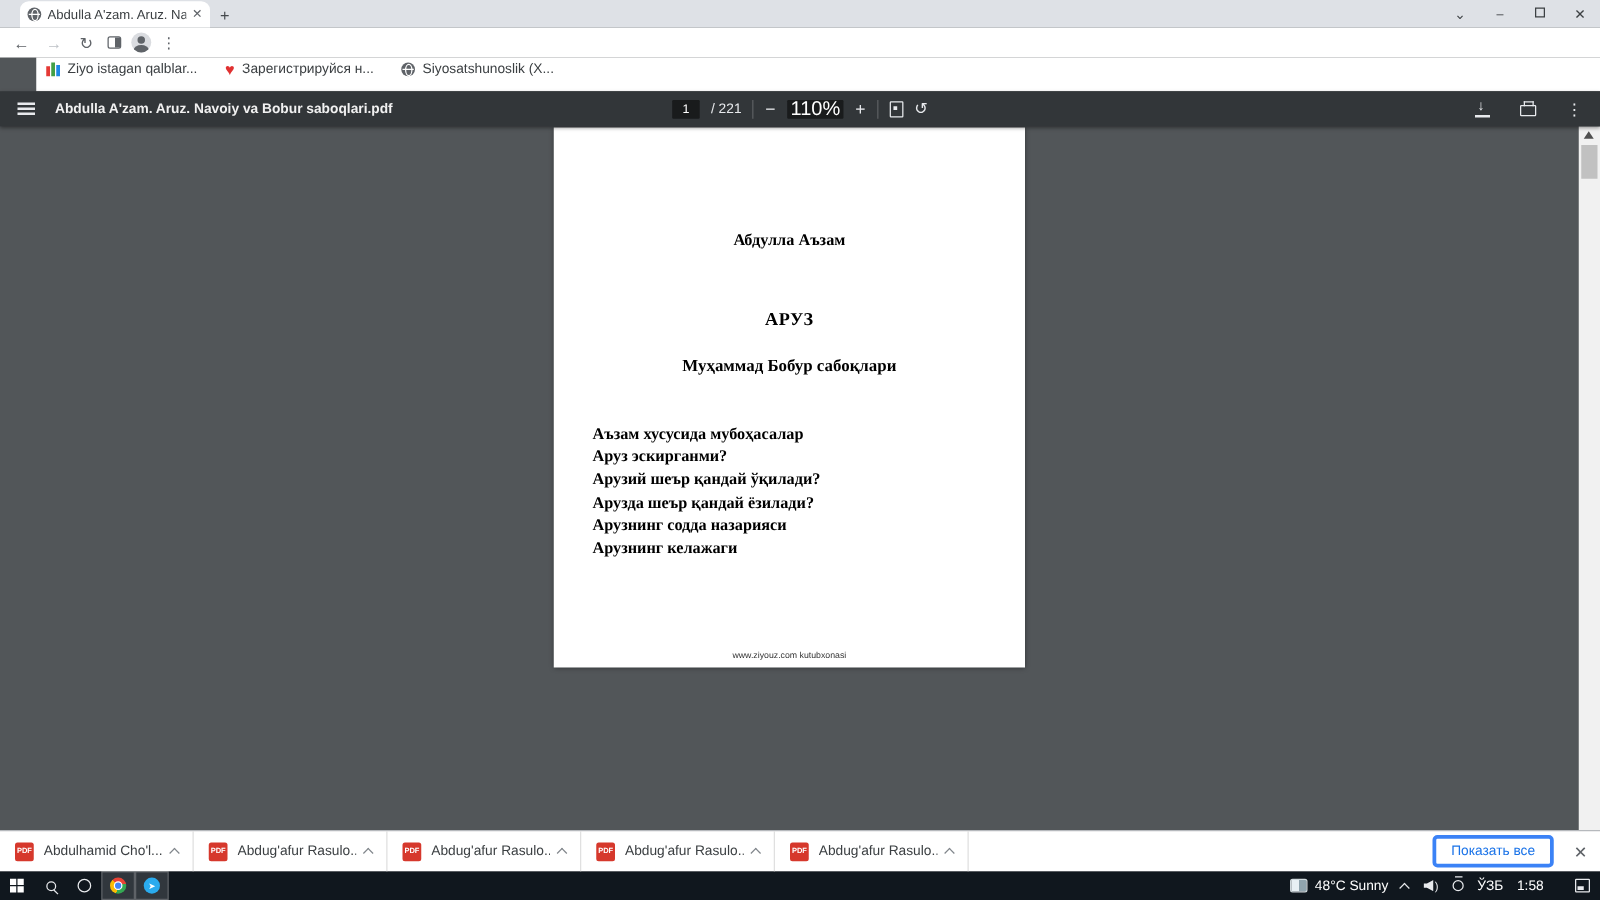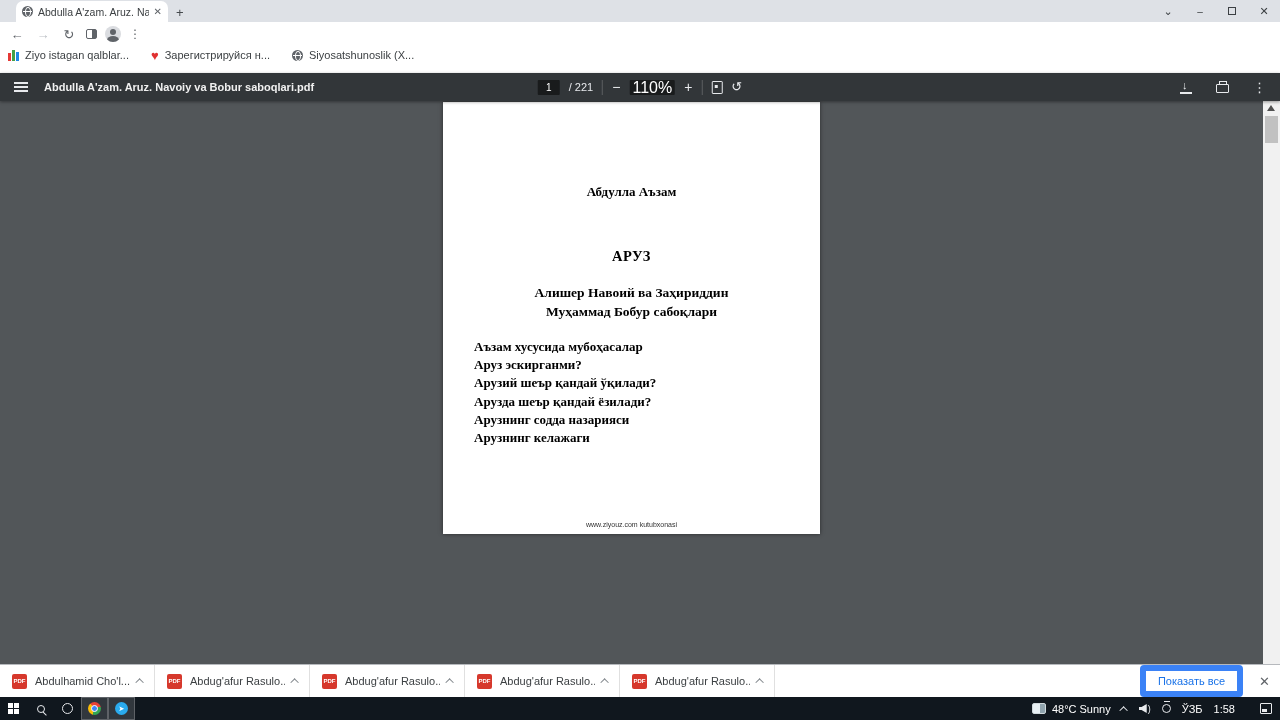--- a/index.html
+++ b/index.html
@@ -34,21 +34,21 @@
   .mag::after { content:""; position:absolute; right:-3px; bottom:-2px; width:4px; height:1.3px; background:#5f6368; transform:rotate(45deg); }
   .mag .plus { position:absolute; left:0.5px; top:-2.5px; font-size:7px; color:#5f6368; }
   .side-panel { width:11px; height:10px; border:1px solid #5f6368; border-radius:2px; position:relative; }
   .side-panel::after { content:""; position:absolute; right:0; top:0; width:4px; height:8px; background:#5f6368; }
   .avatar { width:16px; height:16px; border-radius:50%; background:#dadce0; position:relative; overflow:hidden; }
   .avatar::before { content:""; position:absolute; left:5px; top:3px; width:6px; height:6px; border-radius:50%; background:#5f6368; }
   .avatar::after { content:""; position:absolute; left:2px; top:10px; width:12px; height:8px; border-radius:50%; background:#5f6368; }
   .kebab { font-size:12px; color:#5f6368; }
 
   
-  .bookmarksbar { height:27px; background:#fff; display:flex; align-items:flex-start; padding:3px 8px 0; gap:22px; flex:none; }
+  .bookmarksbar { height:27px; background:#fff; display:flex; align-items:flex-start; padding:3px 8px 0; gap:22px; flex:none;margin-left:29px; }
   .bm { display:flex; align-items:center; gap:6px; font-size:11px; color:#3c4043; }
   .bm-bars { display:flex; gap:1px; align-items:flex-end; height:11px; }
   .bm-bars i { width:3px; display:block; }
   .bm-bars i:nth-child(1){ height:8px; background:#e53935; }
   .bm-bars i:nth-child(2){ height:11px; background:#43a047; }
   .bm-bars i:nth-child(3){ height:9px; background:#1e88e5; }
   .heart { color:#e03131; font-size:13px; line-height:11px; }
 
   
   .pdftoolbar { height:28px; background:#323639; display:flex; align-items:center; padding:0 14px; flex:none; color:#f1f1f1; position:relative; box-shadow:0 1px 3px rgba(0,0,0,.4); z-index:3; }
@@ -84,21 +84,21 @@
   .sb-arrow { position:absolute; top:4px; left:4px; width:0; height:0; border-left:4.5px solid transparent; border-right:4.5px solid transparent; border-bottom:6px solid #505050; }
   .sb-thumb { position:absolute; top:15px; left:2px; width:13px; height:27px; background:#c1c1c1; }
 
   
   .downloadsbar { height:33px; background:#fff; border-top:1px solid #b6b9bd; display:flex; align-items:stretch; flex:none; position:relative; }
   .dl-item { width:155px; border-right:1px solid #e0e0e0; display:flex; align-items:center; padding:0 10px 0 12px; gap:8px; }
   .pdf-badge { width:15px; height:15px; background:#d6382c; border-radius:2px; color:#fff; font-size:6px; font-weight:bold; display:flex; align-items:center; justify-content:center; flex:none; }
   .dl-name { font-size:11px; color:#3c4043; white-space:nowrap; overflow:hidden; flex:1; }
   .chev-up { width:6px; height:6px; border-left:1.5px solid #80868b; border-top:1.5px solid #80868b; transform:rotate(45deg) translateY(2px); flex:none; }
   .dl-right { position:absolute; right:10px; top:0; bottom:0; display:flex; align-items:center; gap:16px; }
-  .show-all { font-size:11px; color:#1a73e8; border:6px solid #3b82f6; border-radius:4px; padding:4px 12px; background:#fff;text-align:right; }
+  .show-all { font-size:11px; color:#1a73e8; border:3px solid #3b82f6; border-radius:4px; padding:4px 12px; background:#fff;text-align:right; }
   .dl-close { font-size:13px; color:#5f6368; }
 
   
   .taskbar { height:23px; background:#10171e; display:flex; align-items:stretch; flex:none; color:#fff; }
   .tb-cell { width:27px; display:flex; align-items:center; justify-content:center; }
   .tb-cell.active { background:rgba(255,255,255,.14); border:1px solid rgba(255,255,255,.22); }
   .win-start { width:11px; height:11px; display:grid; grid-template-columns:5px 5px; grid-template-rows:5px 5px; gap:1px; }
   .win-start i { background:#fff; display:block; }
   .search-ic { width:8px; height:8px; border:1.4px solid #e8eaed; border-radius:50%; position:relative; }
   .search-ic::after { content:""; position:absolute; right:-3.5px; bottom:-3px; width:5px; height:1.4px; background:#e8eaed; transform:rotate(45deg); }
@@ -192,21 +192,20 @@
       <span class="print-icon"></span>
       <span class="kebab-light">⋮</span>
     </div>
   </div>
 
   <div class="viewer">
     <div class="pdf-page">
       <div class="doc-author">Абдулла Аъзам</div>
       <div class="doc-title">АРУЗ</div>
       <div class="doc-subtitle">
-        <div>Алишер Навоий ва Заҳириддин</div>
         <div>Муҳаммад Бобур сабоқлари</div>
       </div>
       <div class="doc-toc">
         <div>Аъзам хусусида мубоҳасалар</div>
         <div>Аруз эскирганми?</div>
         <div>Арузий шеър қандай ўқилади?</div>
         <div>Арузда шеър қандай ёзилади?</div>
         <div>Арузнинг содда назарияси</div>
         <div>Арузнинг келажаги</div>
       </div>

